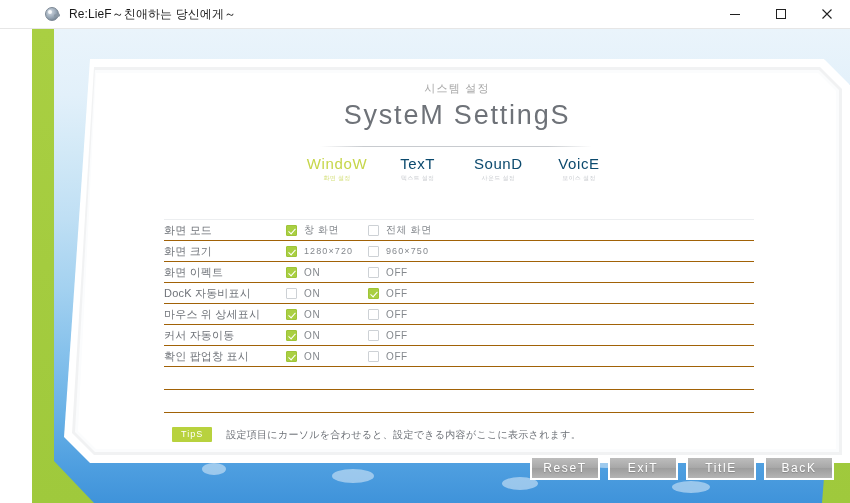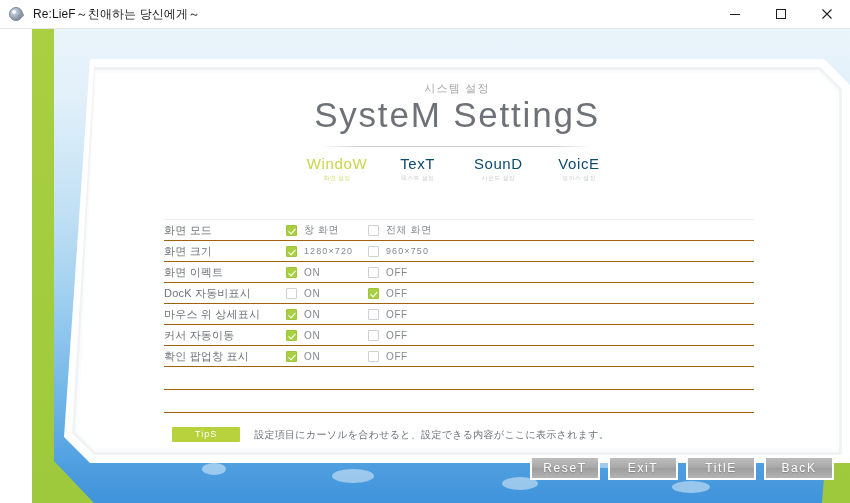--- a/index.html
+++ b/index.html
@@ -22,20 +22,21 @@
   
   .titlebar {
     position: absolute;
     left: 0; top: 0;
     width: 850px; height: 29px;
     background: #ffffff;
     border-bottom: 1px solid #e6e6e6;
     display: flex;
     align-items: center;
     box-sizing: border-box;
+    padding-left: 36px;
   }
   .tb-icon {
     width: 16px; height: 16px;
     margin-left: 9px; margin-right: 8px;
     position: relative;
     flex: 0 0 auto;
   }
   .tb-icon .ic-outer {
     position: absolute; left: 0; top: 1px;
     width: 14px; height: 14px;
@@ -171,21 +172,21 @@
     text-align: center;
   }
   .hdr-sub {
     font-size: 11px;
     color: #a8a8a8;
     letter-spacing: 1.2px;
     margin: 0 0 2px 0;
     font-weight: normal;
   }
   .hdr-main {
-    font-size: 35px;
+    font-size: 27px;
     color: #6e7278;
     letter-spacing: 1.8px;
     font-weight: normal;
     line-height: 34px;
     margin: 0;
   }
   .hdr-rule {
     position: absolute;
     left: 288px; top: 117px;
     width: 272px; height: 1px;
@@ -290,21 +291,21 @@
     position: absolute;
     left: 140px; top: 398px;
     display: flex;
     align-items: center;
   }
   .tips-badge {
     background: #b8d23e;
     color: #ffffff;
     font-size: 9px;
     letter-spacing: 1px;
-    padding: 2px 23px 3px;
+    padding: 2px 9px 3px;
     border-radius: 1px;
     line-height: 10px;
   }
   .tips-text {
     margin-left: 14px;
     font-size: 10px;
     color: #6e7278;
     letter-spacing: .3px;
     white-space: nowrap;
   }

